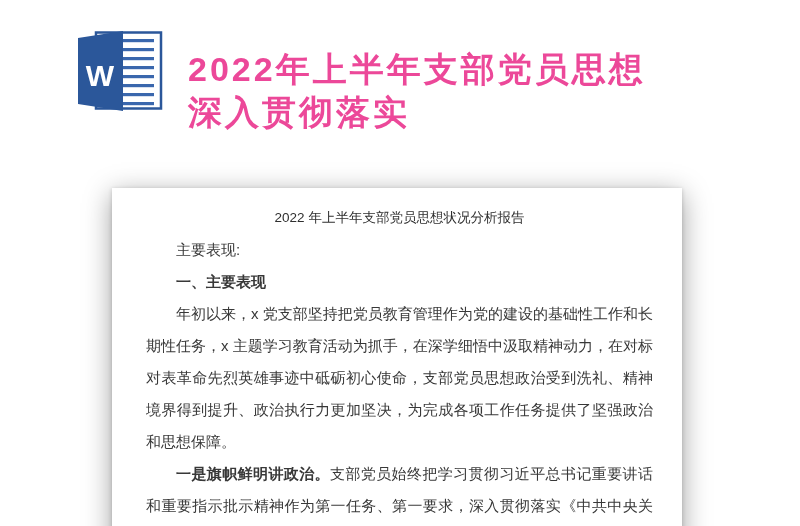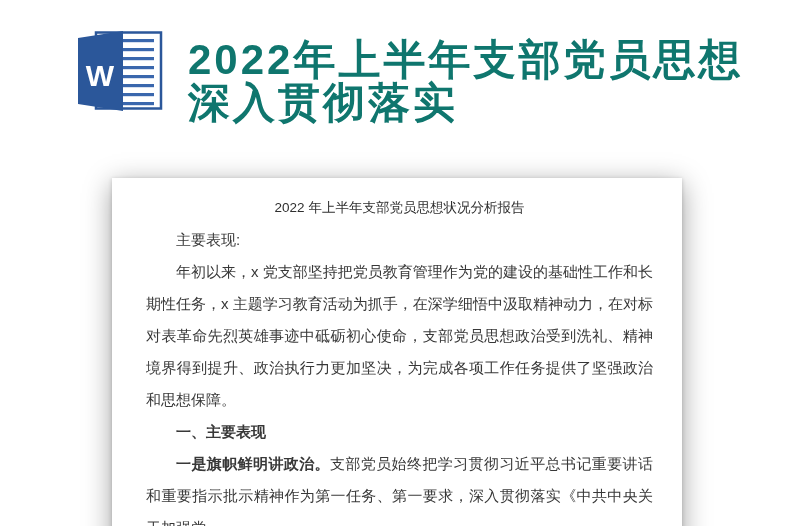--- a/index.html
+++ b/index.html
@@ -1,21 +1,21 @@
 <!DOCTYPE html>
 <html><head>
 <meta charset="utf-8">
 <style>
   html,body{margin:0;padding:0;background:#ffffff;font-family:"Liberation Sans","DejaVu Sans",sans-serif;}
   .screen{position:relative;width:800px;height:526px;background:#ffffff;overflow:hidden;}
 
   
   .header{display:flex;align-items:flex-start;gap:25px;padding:30px 40px 0 78px;}
   .word-icon{width:85px;height:82px;flex:0 0 auto;display:block;}
-  .page-title{margin:8px 0 0 0;font-size:42px;line-height:43px;font-weight:700;color:#0f766e;letter-spacing:3px;}
+  .page-title{margin:18px 0 0 0;font-size:34px;line-height:43px;font-weight:700;color:#ec4899;letter-spacing:3px;}
   .page-title span{display:block;}
 
   
   .preview{margin:54px 0 0 112px;}
   .doc-page{width:570px;min-height:430px;box-sizing:border-box;background:#ffffff;
             box-shadow:0 6px 26px rgba(0,0,0,0.38), 0 1px 4px rgba(0,0,0,0.18);
             padding:14px 29px 48px 34px;}
   .doc-page p{margin:0;font-size:15px;line-height:32px;color:#383838;
               text-align:justify;word-break:break-all;}
   .doc-page p.doc-title{text-align:center;text-indent:0;font-size:13.5px;color:#2f2f2f;}
@@ -48,19 +48,19 @@
     <h1 class="page-title">
       <span>2022年上半年支部党员思想</span>
       <span>深入贯彻落实</span>
     </h1>
   </header>
 
   <main class="preview">
     <div class="doc-page">
       <p class="doc-title">2022 年上半年支部党员思想状况分析报告</p>
       <p class="indent">主要表现:</p>
+      <p class="indent heading">一、主要表现</p>
       <p class="indent">年初以来，x 党支部坚持把党员教育管理作为党的建设的基础性工作和长期性任务，x 主题学习教育活动为抓手，在深学细悟中汲取精神动力，在对标对表革命先烈英雄事迹中砥砺初心使命，支部党员思想政治受到洗礼、精神境界得到提升、政治执行力更加坚决，为完成各项工作任务提供了坚强政治和思想保障。</p>
-      <p class="indent heading">一、主要表现</p>
       <p class="indent"><span class="lead">一是旗帜鲜明讲政治。</span><span>支部党员始终把学习贯彻习近平总书记重要讲话和重要指示批示精神作为第一任务、第一要求，深入贯彻落实《中共中央关于加强党</span></p>
     </div>
   </main>
 
 </div>
 
 </body></html>

